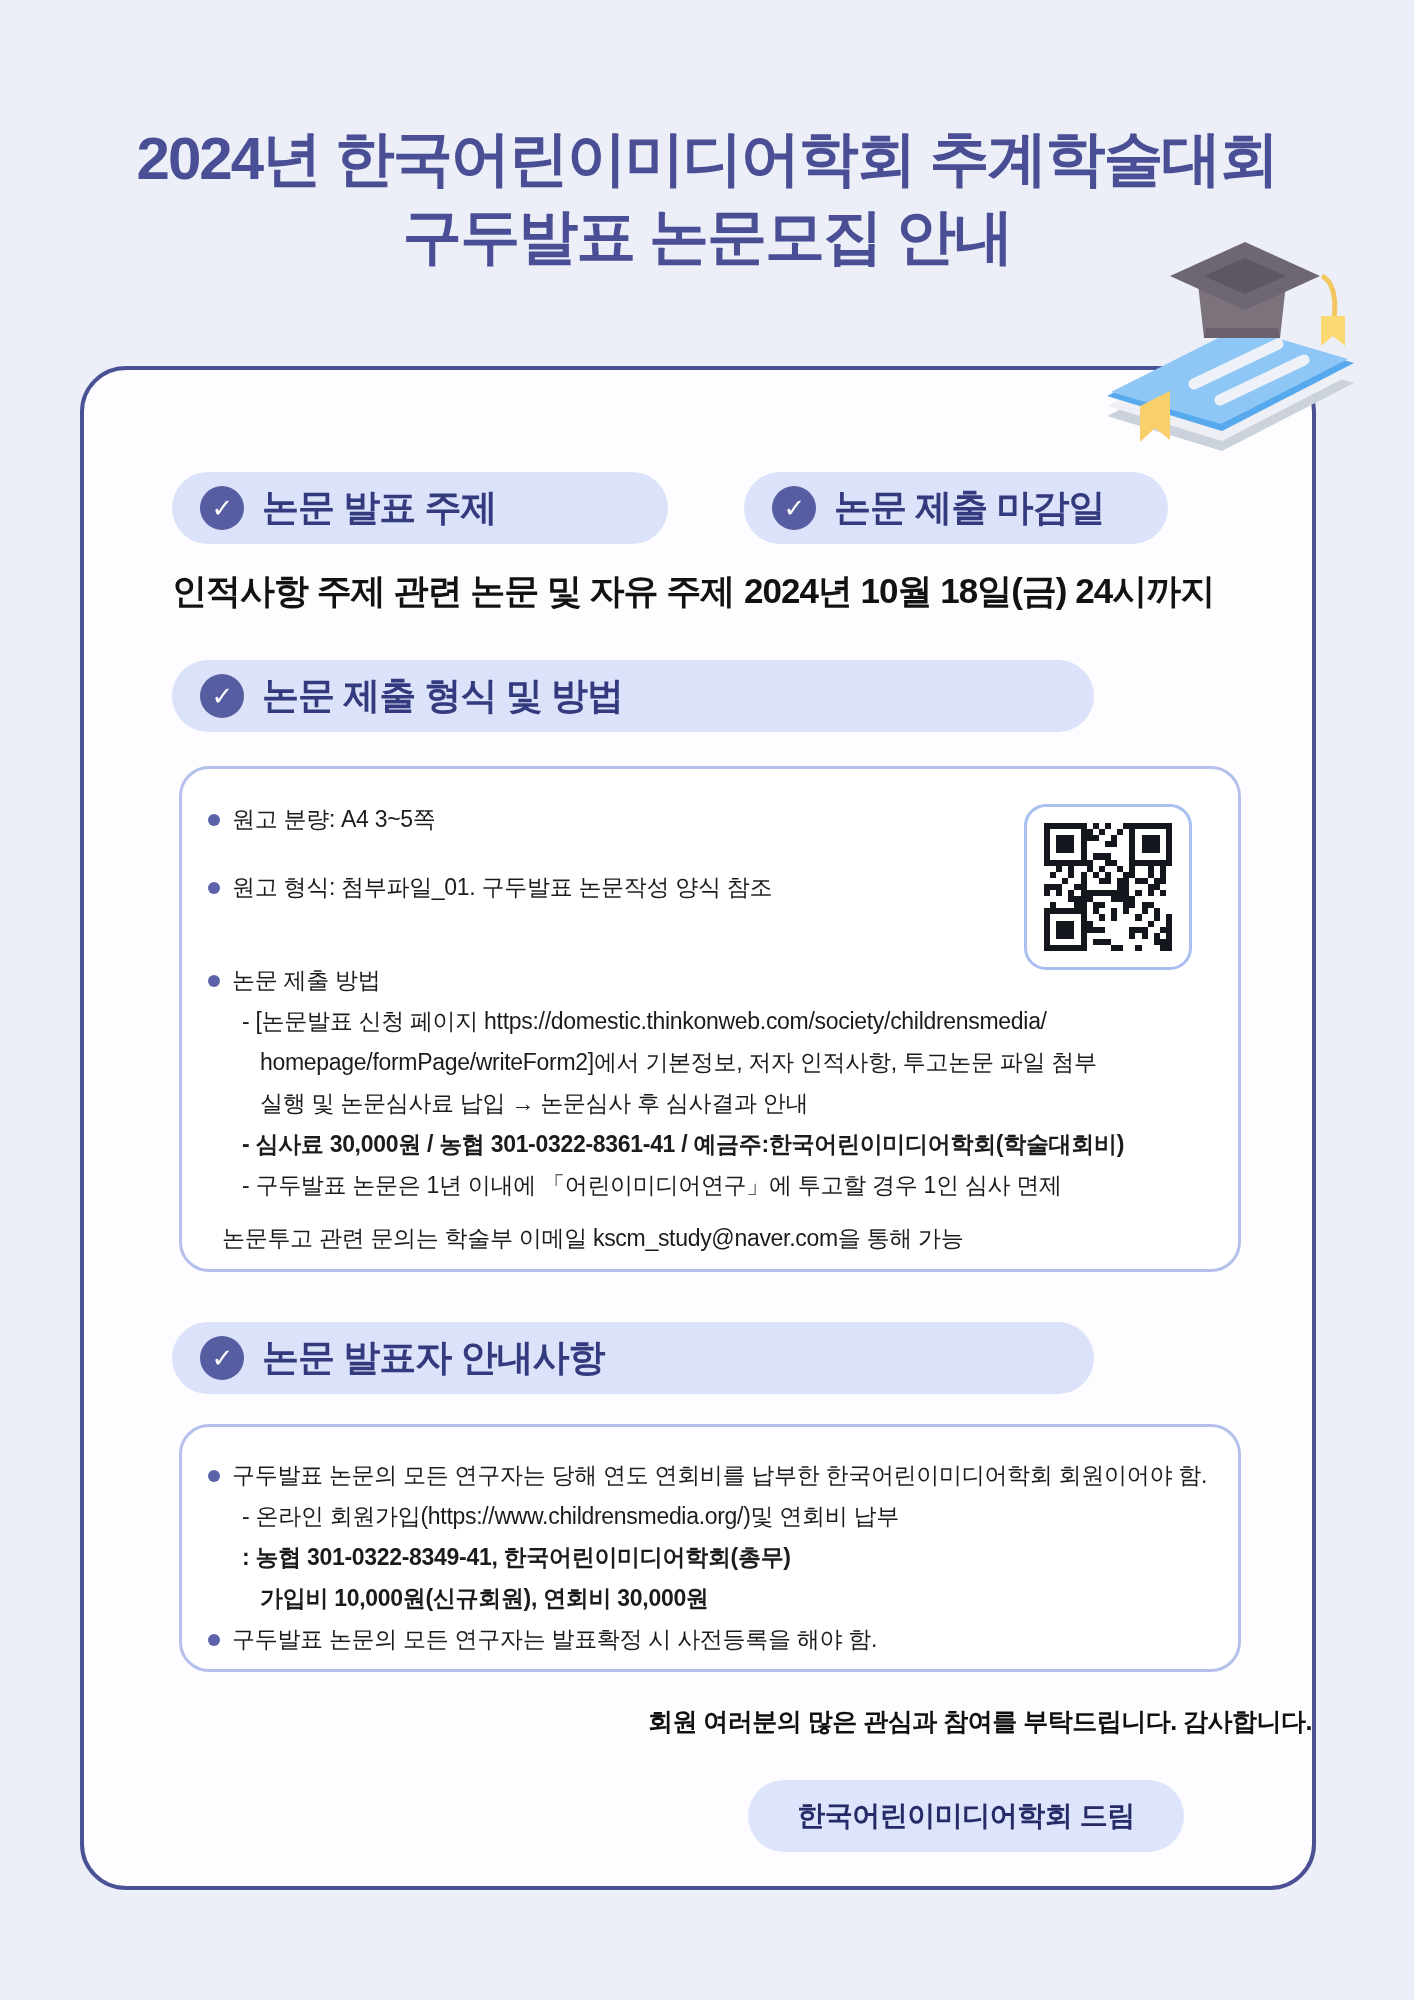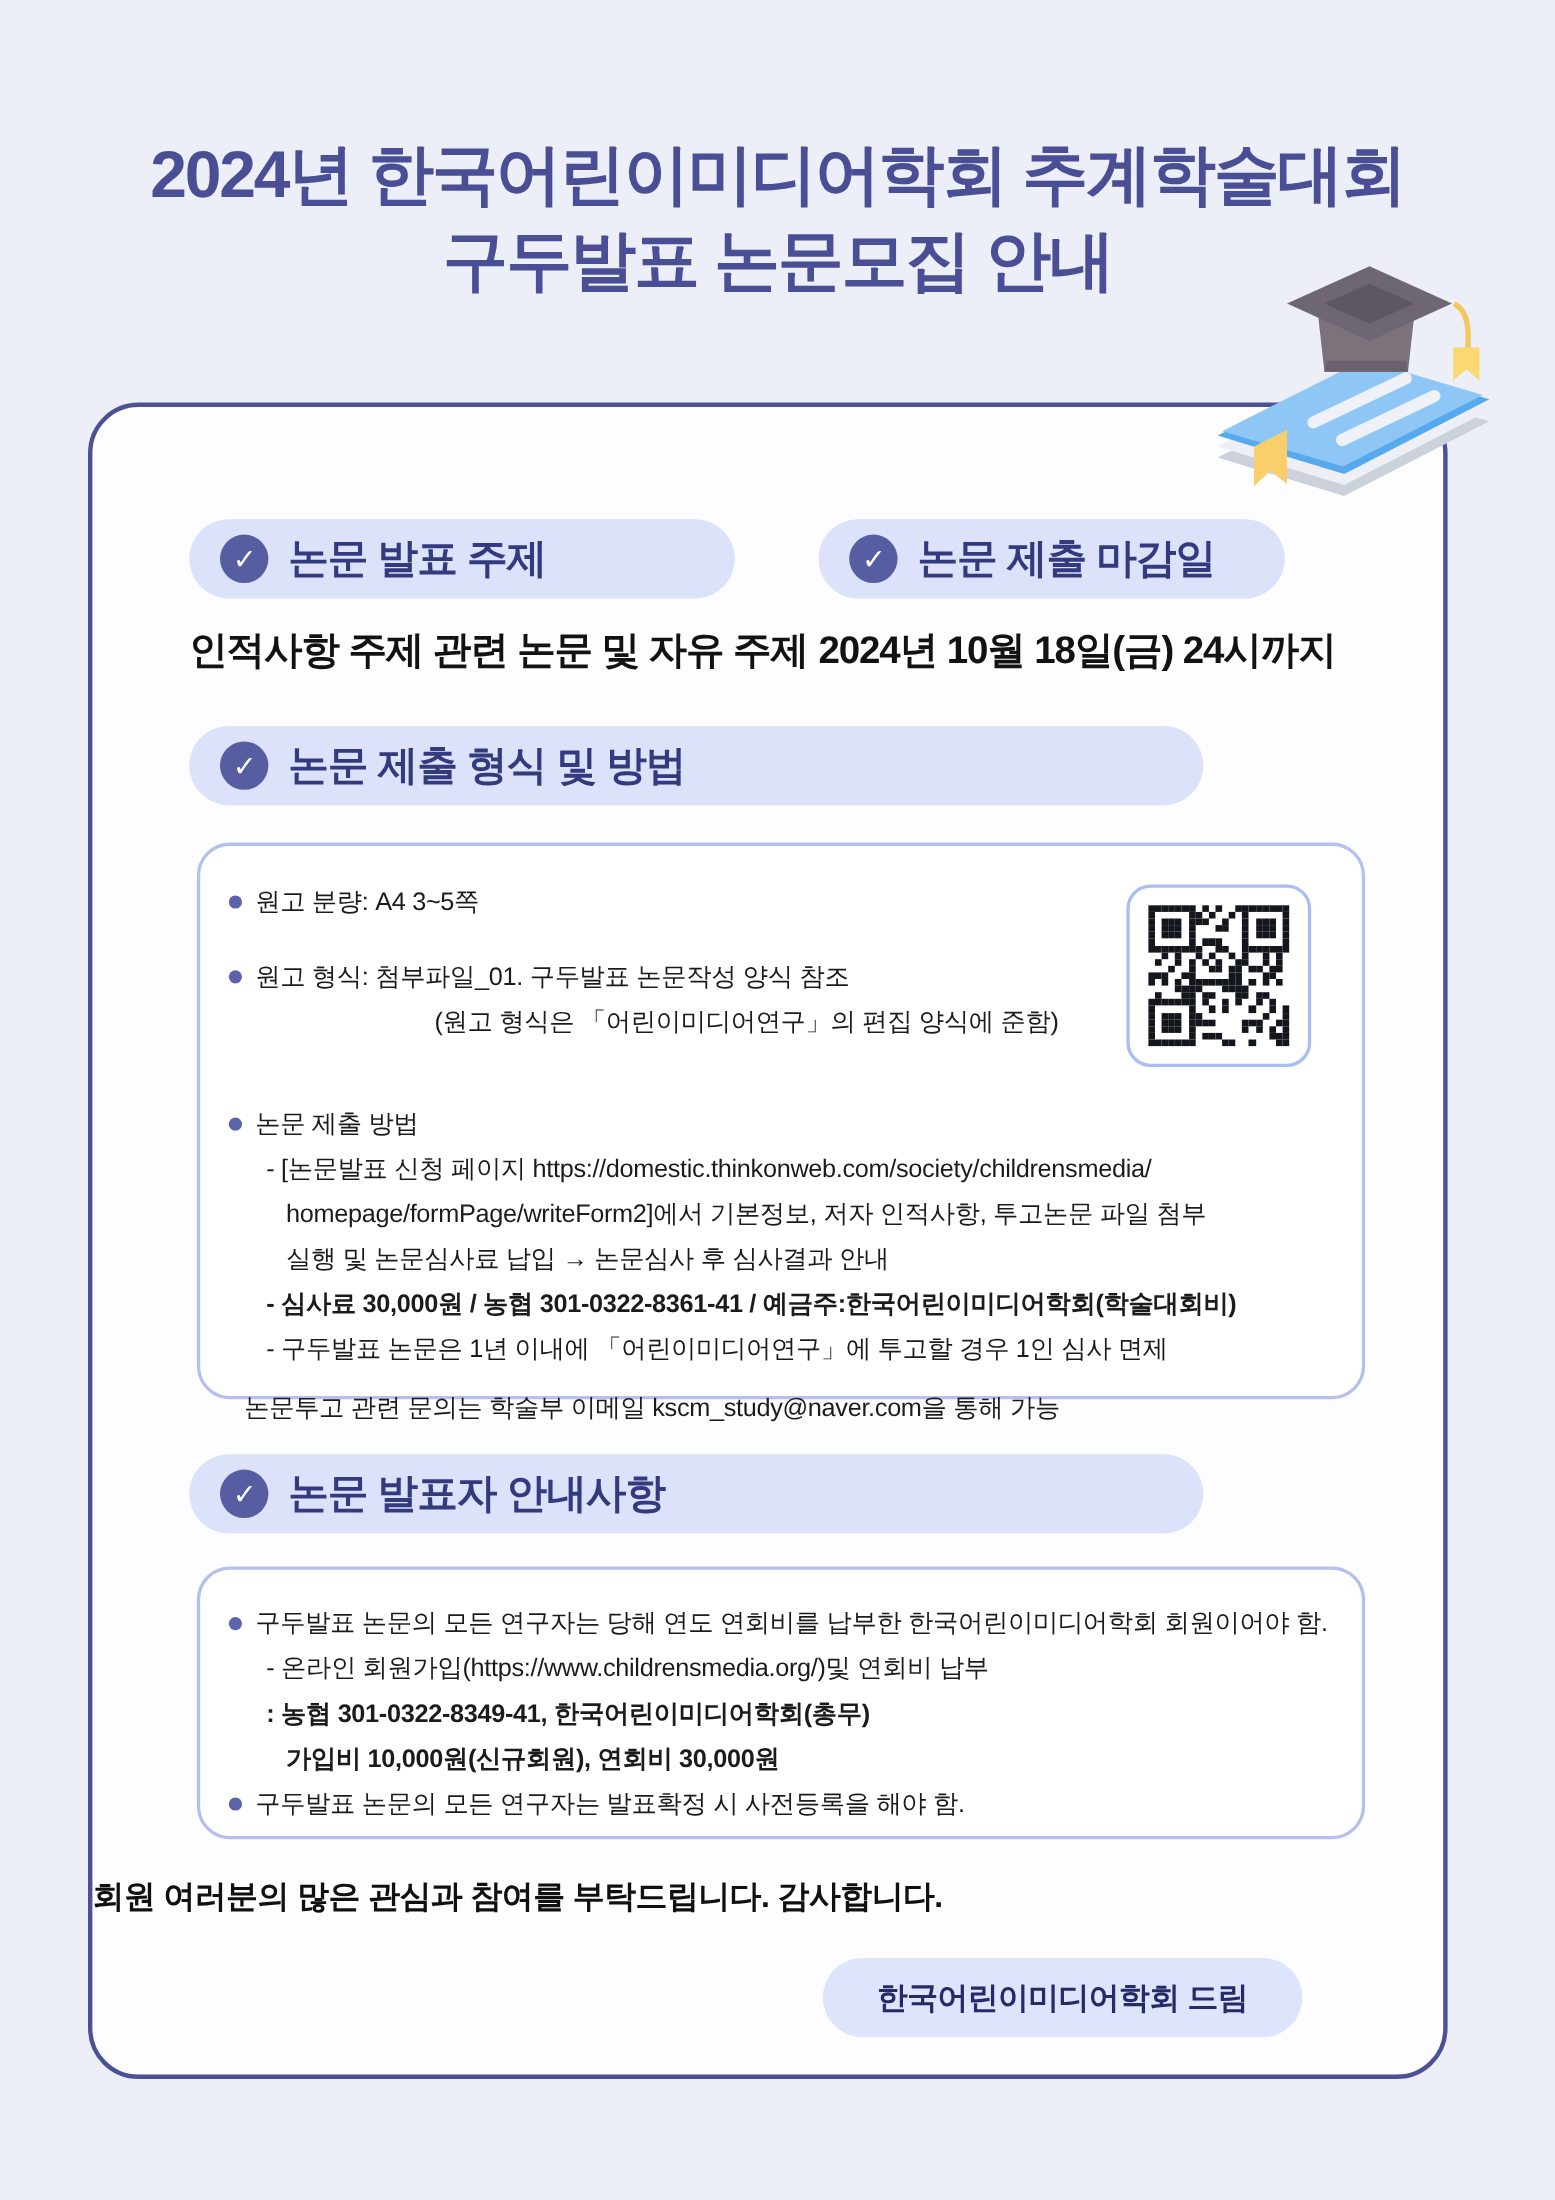--- a/index.html
+++ b/index.html
@@ -55,22 +55,22 @@
   .bold{font-weight:700}
   .qr-frame{
     position:absolute;left:842px;top:35px;width:168px;height:166px;
     border:3px solid #a9bff0;border-radius:22px;background:#fff;
     display:flex;align-items:center;justify-content:center;
   }
   .qr-grid{width:128px;height:128px;display:grid;
     grid-template-rows:repeat(21,1fr);grid-template-columns:repeat(21,1fr)}
   .qr-grid i{background:#14161d;display:block}
   .closing{
-    position:absolute;left:0;top:1335px;width:100%;text-align:left;
-    font-size:29px;font-weight:700;color:#101010;letter-spacing:-0.5px;
+    position:absolute;left:0;top:1335px;width:100%;text-align:right;
+    font-size:25px;font-weight:700;color:#101010;letter-spacing:-0.5px;
   }
   .signature{
     position:absolute;left:664px;top:1410px;width:436px;height:72px;
     background:#dde4fb;border-radius:36px;display:flex;align-items:center;justify-content:center;
     font-size:28px;font-weight:800;color:#252b66;letter-spacing:-0.5px;
   }
 </style>
 </head>
 <body>
 
@@ -118,21 +118,20 @@
     <span>논문 제출 형식 및 방법</span>
   </div>
 
   <div class="box box-format">
     <div class="bullet">
       <span>원고 분량: A4 3~5쪽</span>
     </div>
     <div class="bullet mt1">
       <span>
         <span style="display:block">원고 형식: 첨부파일_01. 구두발표 논문작성 양식 참조</span>
-        <span class="wrap-indent" style="display:block">(원고 형식은 「어린이미디어연구」의 편집 양식에 준함)</span>
       </span>
     </div>
     <div class="bullet mt2">
       <span>논문 제출 방법</span>
     </div>
     <div class="sub ml1">- [논문발표 신청 페이지  https://domestic.thinkonweb.com/society/childrensmedia/</div>
     <div class="sub ml2">homepage/formPage/writeForm2]에서 기본정보, 저자 인적사항, 투고논문 파일 첨부</div>
     <div class="sub ml2">실행 및 논문심사료 납입 → 논문심사 후 심사결과 안내</div>
     <div class="sub ml1 bold">- 심사료 30,000원 / 농협 301-0322-8361-41 / 예금주:한국어린이미디어학회(학술대회비)</div>
     <div class="sub ml1">- 구두발표 논문은 1년 이내에 「어린이미디어연구」에 투고할 경우 1인 심사 면제</div>

